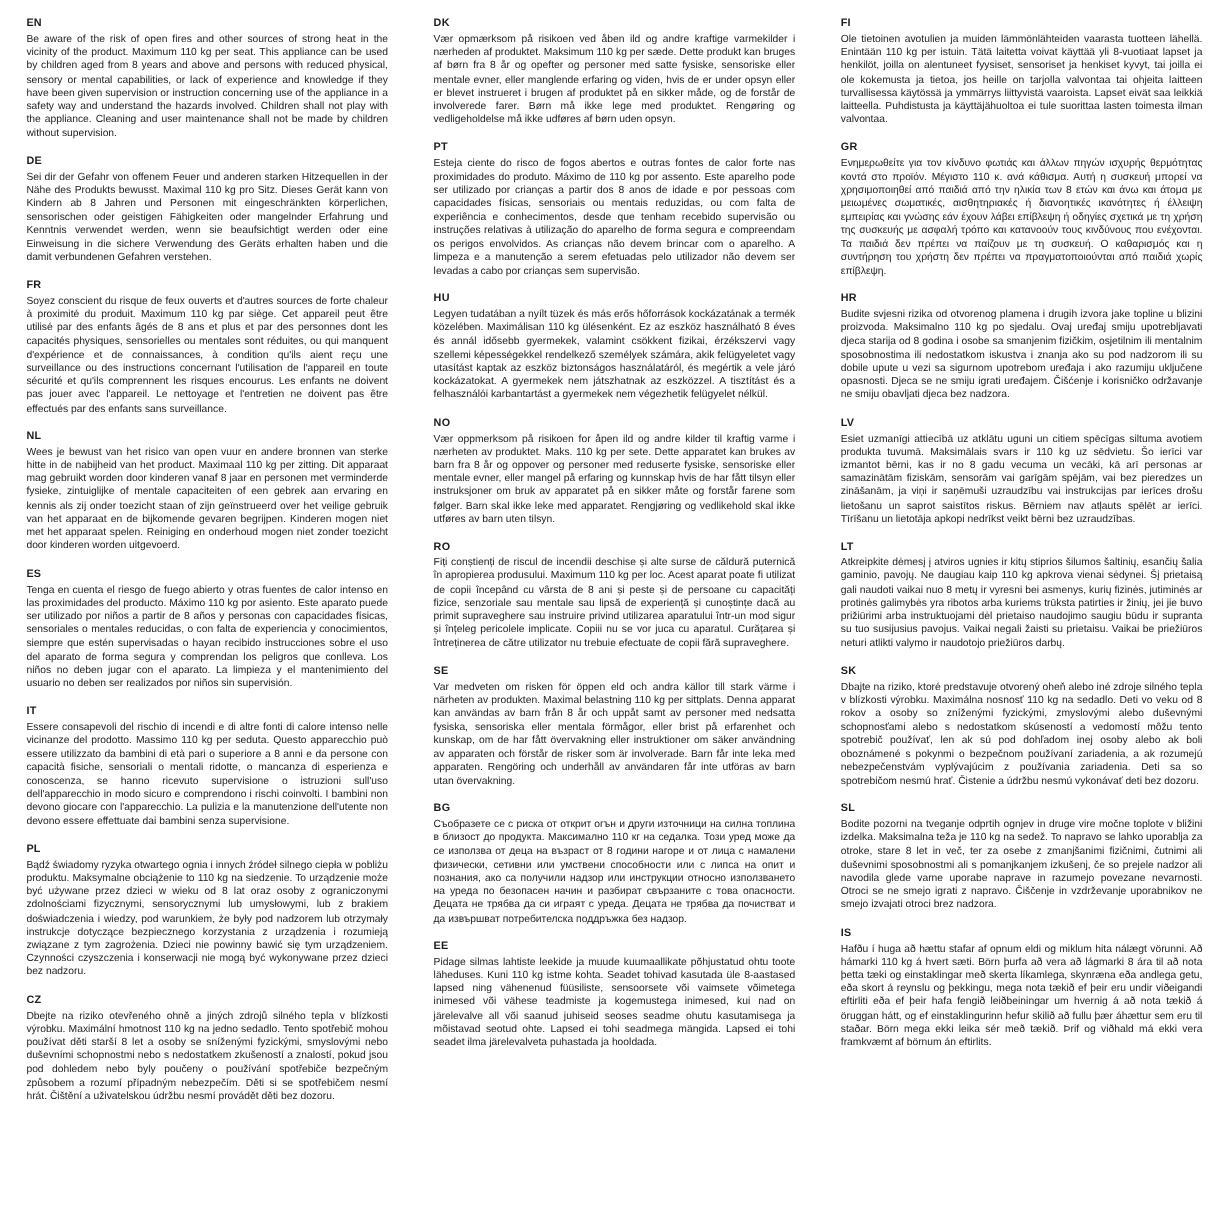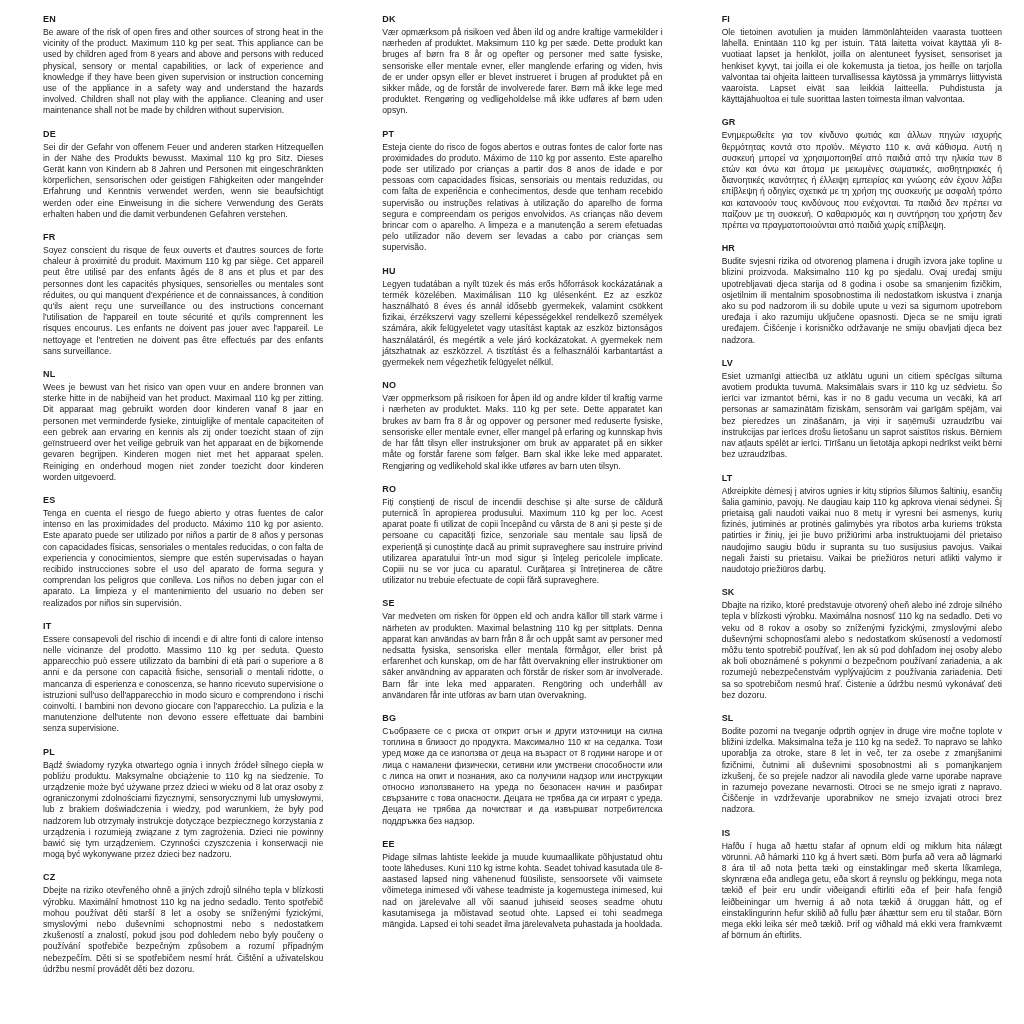--- a/index.html
+++ b/index.html
@@ -14,21 +14,20 @@
   .page {
     width: 1024px;
     height: 1024px;
     padding: 14px 22px 10px 22px;
     display: flex;
     gap: 38px;
   }
   .col {
     flex: 1 1 0;
     min-width: 0;
-    margin-left: 21px;
   }
   .section {
     margin-bottom: 12px;
   }
   .lang-code {
     font-weight: bold;
     font-size: 9px;
     line-height: 11px;
     margin-bottom: 2px;
     letter-spacing: 0.2px;

